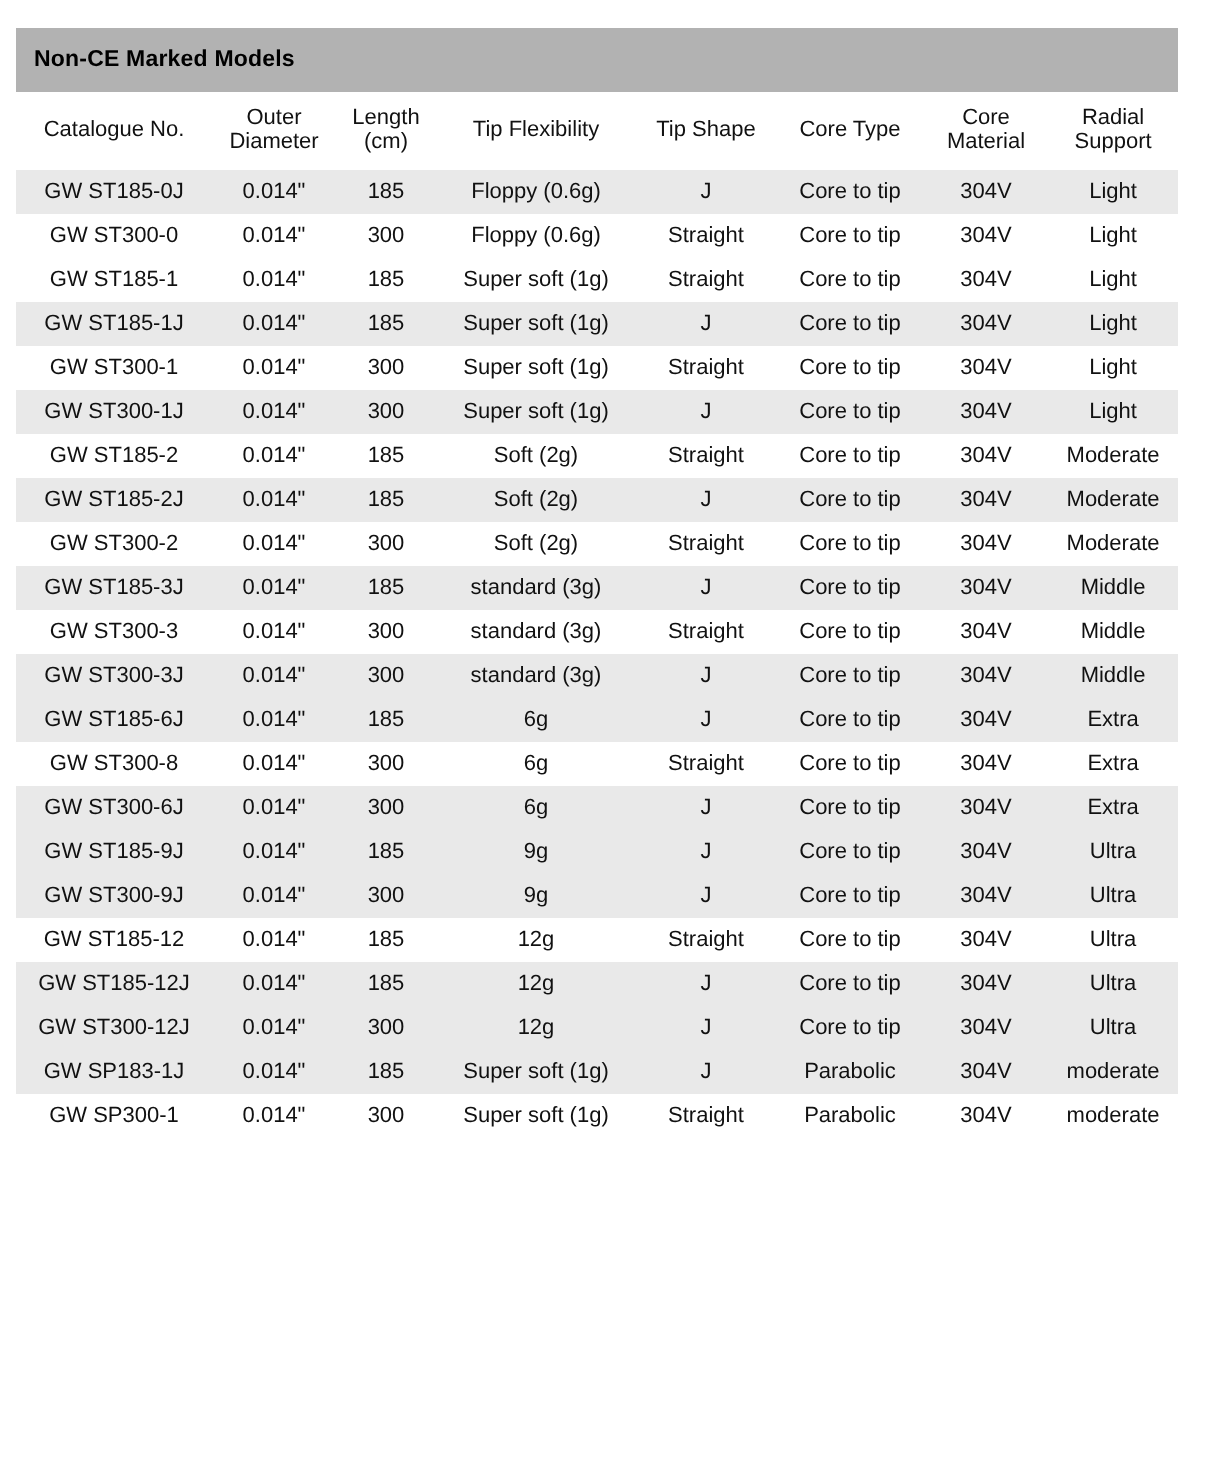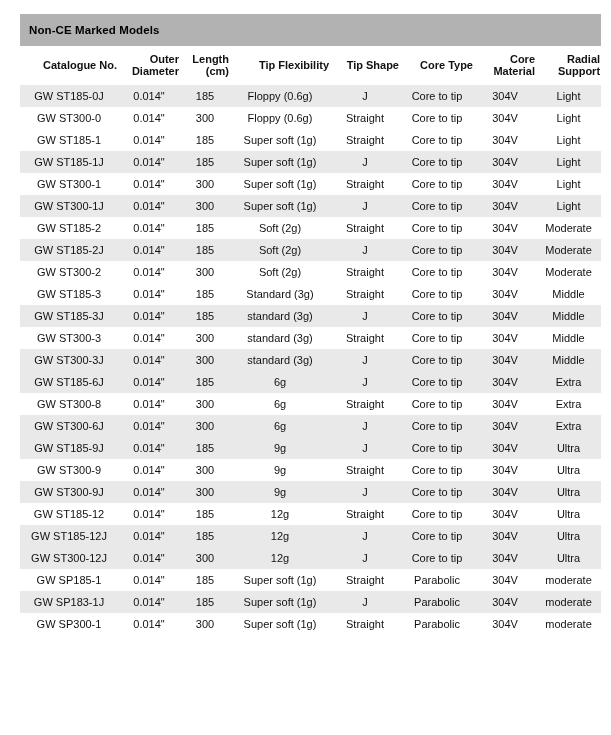--- a/index.html
+++ b/index.html
@@ -13,21 +13,21 @@
     font-family: "Liberation Sans", sans-serif;
     color: #1a1a1a;
     overflow: hidden;
   }
   .page {
     position: relative;
     width: 611px;
     height: 735px;
     background: #ffffff;
     box-sizing: border-box;
-    padding: 14px 22px 0 20px;
+    padding: 14px 22px 0 8px;
   }
   table.spec-table {
     width: 581px;
     border-collapse: collapse;
     table-layout: fixed;
     font-size: 11px;
   }
   
   tr.title-row td {
     background: #b2b2b2;
@@ -36,24 +36,24 @@
     color: #000000;
     text-align: left;
     padding: 5px 0 5px 9px;
     letter-spacing: 0.1px;
     height: 22px;
     line-height: 13px;
   }
   
   tr.col-head th {
     background: #ffffff;
-    font-weight: bold;
+    font-weight: normal;
     font-size: 11px;
     color: #111111;
-    text-align: right;
+    text-align: center;
     vertical-align: middle;
     padding: 4px 1px 5px 1px;
     line-height: 12px;
     height: 30px;
   }
   tr.col-head th .hl {
     display: block;
   }
   
   tbody tr td {
@@ -216,61 +216,51 @@
         <tr class="plain">
           <td>GW ST300-2</td>
           <td>0.014"</td>
           <td>300</td>
           <td>Soft (2g)</td>
           <td>Straight</td>
           <td>Core to tip</td>
           <td>304V</td>
           <td>Moderate</td>
         </tr>
-        <tr class="plain">
-          <td>GW ST185-3</td>
-          <td>0.014"</td>
-          <td>185</td>
-          <td>Standard (3g)</td>
-          <td>Straight</td>
+        <tr class="stripe">
+          <td>GW ST185-3J</td>
+          <td>0.014"</td>
+          <td>185</td>
+          <td>standard (3g)</td>
+          <td>J</td>
           <td>Core to tip</td>
           <td>304V</td>
           <td>Middle</td>
         </tr>
-        <tr class="stripe">
-          <td>GW ST185-3J</td>
-          <td>0.014"</td>
-          <td>185</td>
+        <tr class="plain">
+          <td>GW ST300-3</td>
+          <td>0.014"</td>
+          <td>300</td>
           <td>standard (3g)</td>
-          <td>J</td>
+          <td>Straight</td>
           <td>Core to tip</td>
           <td>304V</td>
           <td>Middle</td>
         </tr>
-        <tr class="plain">
-          <td>GW ST300-3</td>
+        <tr class="stripe">
+          <td>GW ST300-3J</td>
           <td>0.014"</td>
           <td>300</td>
           <td>standard (3g)</td>
-          <td>Straight</td>
+          <td>J</td>
           <td>Core to tip</td>
           <td>304V</td>
           <td>Middle</td>
         </tr>
         <tr class="stripe">
-          <td>GW ST300-3J</td>
-          <td>0.014"</td>
-          <td>300</td>
-          <td>standard (3g)</td>
-          <td>J</td>
-          <td>Core to tip</td>
-          <td>304V</td>
-          <td>Middle</td>
-        </tr>
-        <tr class="stripe">
           <td>GW ST185-6J</td>
           <td>0.014"</td>
           <td>185</td>
           <td>6g</td>
           <td>J</td>
           <td>Core to tip</td>
           <td>304V</td>
           <td>Extra</td>
         </tr>
         <tr class="plain">
@@ -296,35 +286,25 @@
         <tr class="stripe">
           <td>GW ST185-9J</td>
           <td>0.014"</td>
           <td>185</td>
           <td>9g</td>
           <td>J</td>
           <td>Core to tip</td>
           <td>304V</td>
           <td>Ultra</td>
         </tr>
-        <tr class="plain">
-          <td>GW ST300-9</td>
+        <tr class="stripe">
+          <td>GW ST300-9J</td>
           <td>0.014"</td>
           <td>300</td>
           <td>9g</td>
-          <td>Straight</td>
-          <td>Core to tip</td>
-          <td>304V</td>
-          <td>Ultra</td>
-        </tr>
-        <tr class="stripe">
-          <td>GW ST300-9J</td>
-          <td>0.014"</td>
-          <td>300</td>
-          <td>9g</td>
           <td>J</td>
           <td>Core to tip</td>
           <td>304V</td>
           <td>Ultra</td>
         </tr>
         <tr class="plain">
           <td>GW ST185-12</td>
           <td>0.014"</td>
           <td>185</td>
           <td>12g</td>
@@ -345,30 +325,20 @@
         </tr>
         <tr class="stripe">
           <td>GW ST300-12J</td>
           <td>0.014"</td>
           <td>300</td>
           <td>12g</td>
           <td>J</td>
           <td>Core to tip</td>
           <td>304V</td>
           <td>Ultra</td>
-        </tr>
-        <tr class="plain">
-          <td>GW SP185-1</td>
-          <td>0.014"</td>
-          <td>185</td>
-          <td>Super soft (1g)</td>
-          <td>Straight</td>
-          <td>Parabolic</td>
-          <td>304V</td>
-          <td>moderate</td>
         </tr>
         <tr class="stripe">
           <td>GW SP183-1J</td>
           <td>0.014"</td>
           <td>185</td>
           <td>Super soft (1g)</td>
           <td>J</td>
           <td>Parabolic</td>
           <td>304V</td>
           <td>moderate</td>

